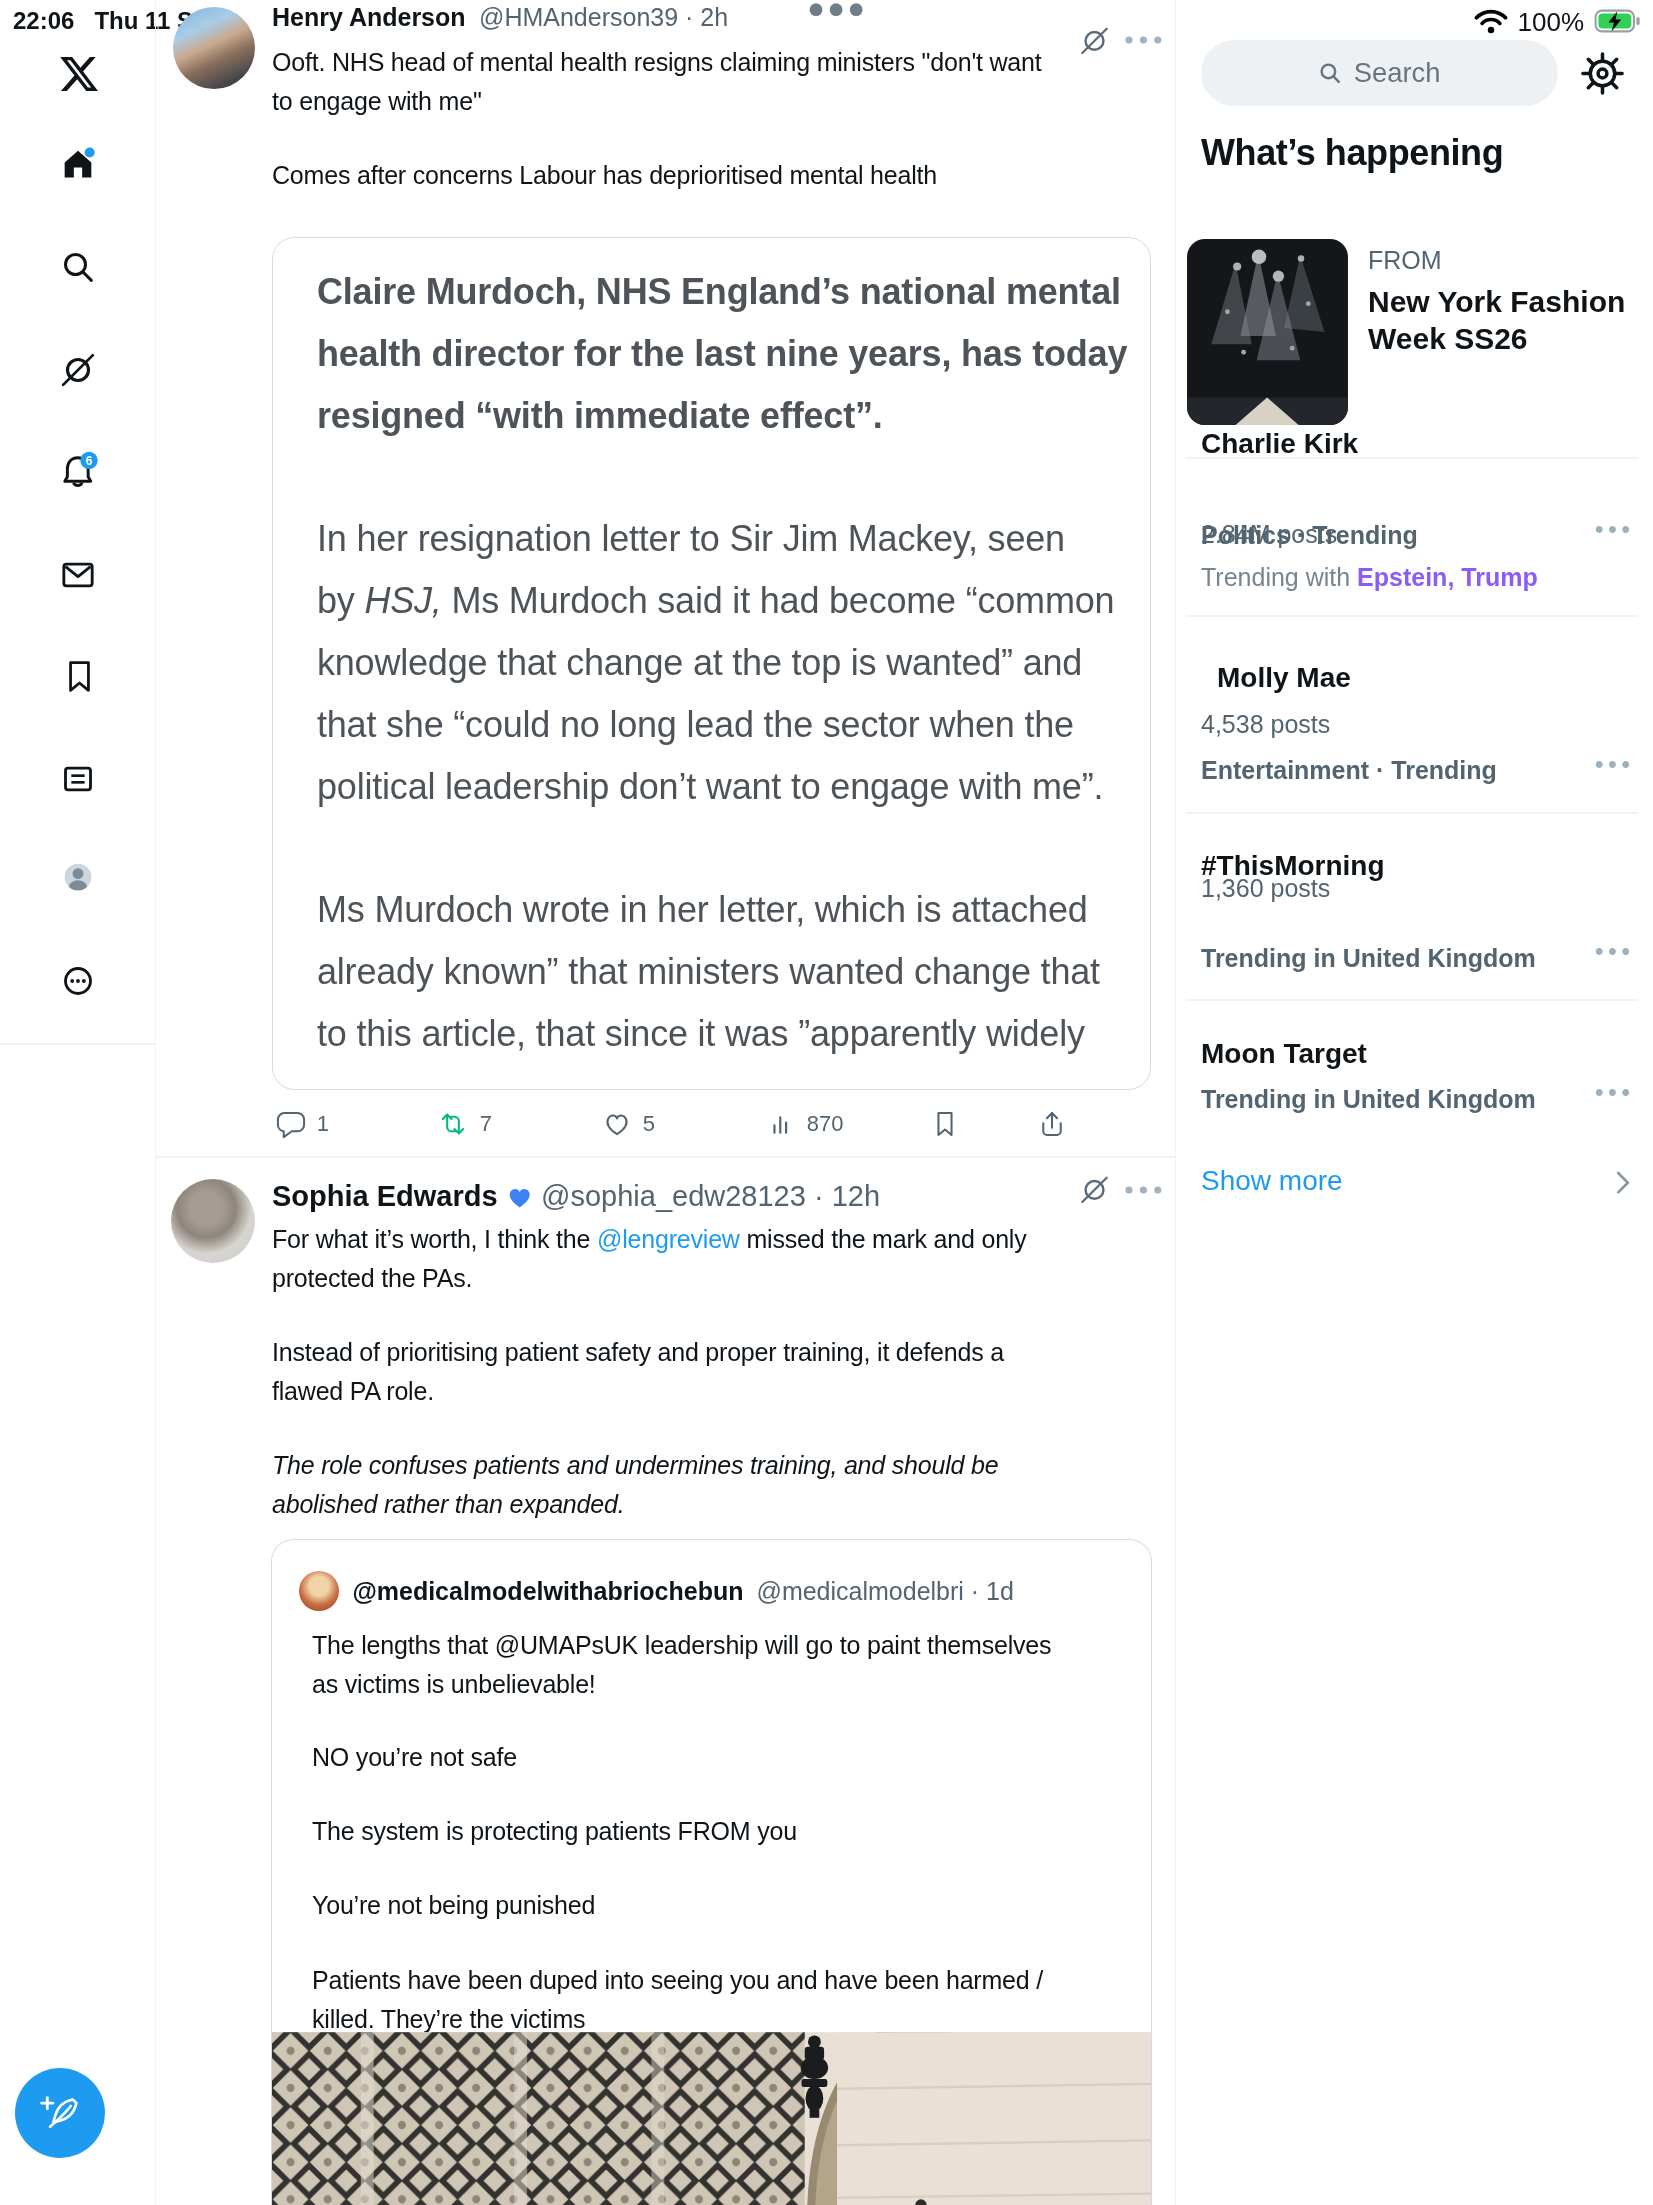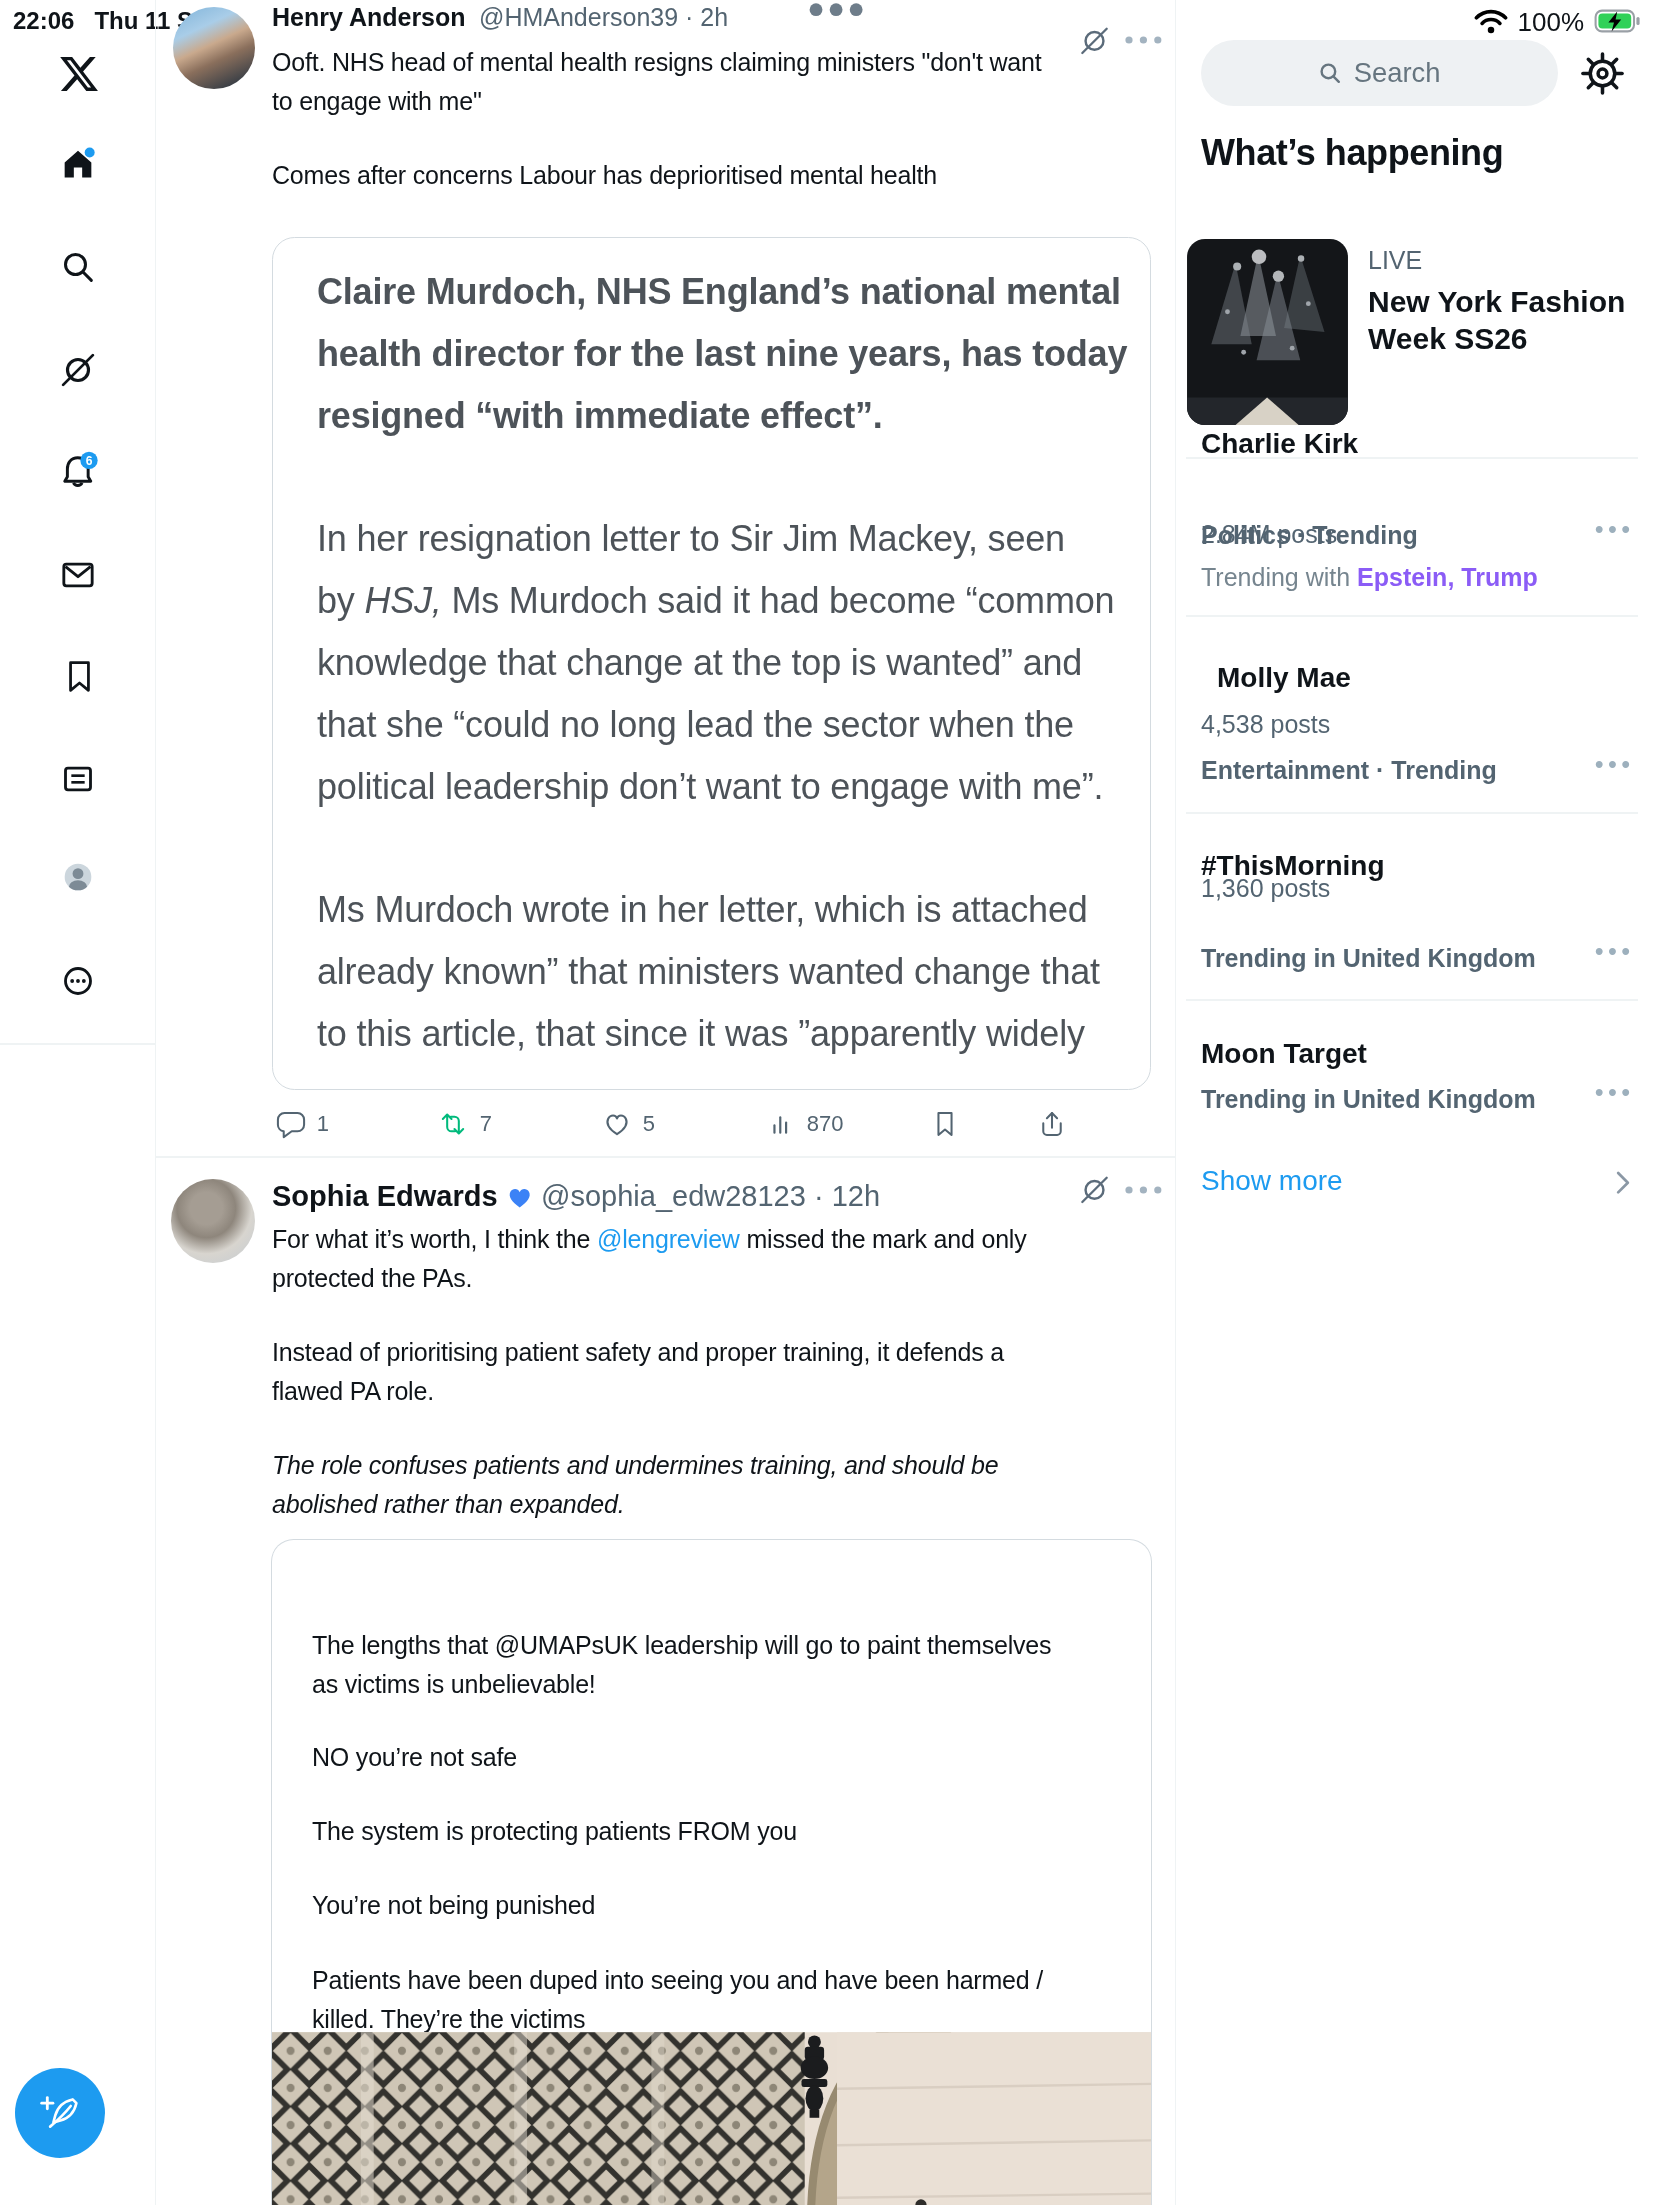--- a/index.html
+++ b/index.html
@@ -267,20 +267,25 @@
     <div class="abs" style="left:116px;top:1333px;">
       <div class="txt nowrap">Instead of prioritising patient safety and proper training, it defends a</div>
       <div class="txt nowrap">flawed PA role.</div>
     </div>
     <div class="abs" style="left:116px;top:1446px;font-style:italic;">
       <div class="txt nowrap">The role confuses patients and undermines training, and should be</div>
       <div class="txt nowrap">abolished rather than expanded.</div>
     </div>
 
     <div class="qcard" style="left:115px;top:1539px;width:879px;height:691px;border-bottom:none;">
+      <div class="abs" style="left:27.4px;top:31px;display:flex;align-items:center;gap:13px;">
+        <div class="avatar" style="width:40px;height:40px;background:radial-gradient(circle at 50% 38%,#f0d3a6 0 30%,#c96a3e 60%,#82402c 100%);"></div>
+        <span class="bold nowrap" style="font-size:25px;">@medicalmodelwithabriochebun</span>
+        <span class="gray nowrap" style="font-size:25px;">@medicalmodelbri · 1d</span>
+      </div>
       <div class="abs" style="left:40px;top:86px;">
         <div class="txt nowrap">The lengths that @UMAPsUK leadership will go to paint themselves</div>
         <div class="txt nowrap">as victims is unbelievable!</div>
       </div>
       <div class="abs txt nowrap" style="left:40px;top:198px;">NO you’re not safe</div>
       <div class="abs txt nowrap" style="left:40px;top:272px;">The system is protecting patients FROM you</div>
       <div class="abs txt nowrap" style="left:40px;top:346px;">You’re not being punished</div>
       <div class="abs" style="left:40px;top:421px;">
         <div class="txt nowrap">Patients have been duped into seeing you and have been harmed /</div>
         <div class="txt nowrap">killed. They’re the victims</div>
@@ -364,21 +369,21 @@
             <circle cx="141" cy="24" r="4" fill="#dfe4e8"></circle>
             <circle cx="50" cy="90" r="3" fill="#cfd6dc"></circle>
               <circle cx="150" cy="80" r="3" fill="#cfd6dc"></circle>
             <circle cx="70" cy="140" r="3" fill="#cfd6dc"></circle>
               <circle cx="130" cy="135" r="3" fill="#cfd6dc"></circle>
           </g>
           <rect x="0" y="196" width="199" height="34" fill="#23262b"></rect>
           <polygon points="60,230 99,196 138,230" fill="#d8d2c6"></polygon>
         </svg>
       </div>
-      <div class="abs gray nowrap" style="left:181px;top:6.5px;font-size:25px;">LIVE</div>
+      <div class="abs gray nowrap" style="left:181px;top:6.5px;font-size:25px;">FROM</div>
       <div class="abs" style="left:181px;top:44px;font-size:30px;font-weight:700;line-height:37px;">
         <div class="nowrap">New York Fashion</div>
         <div class="nowrap">Week SS26</div>
       </div>
     </div>
 
     <div class="hline" style="left:10.5px;top:457px;width:452px;"></div>
 
     <div>
       <div class="abs trend-title nowrap" style="left:26px;top:428px;">Charlie Kirk</div>

